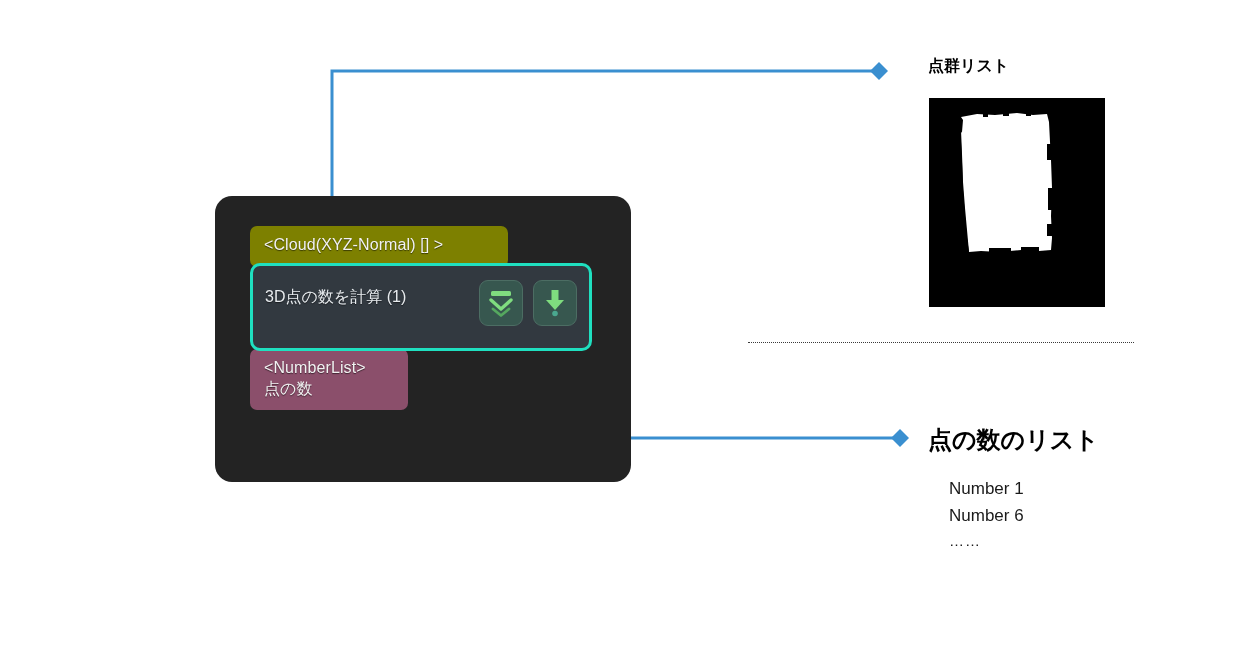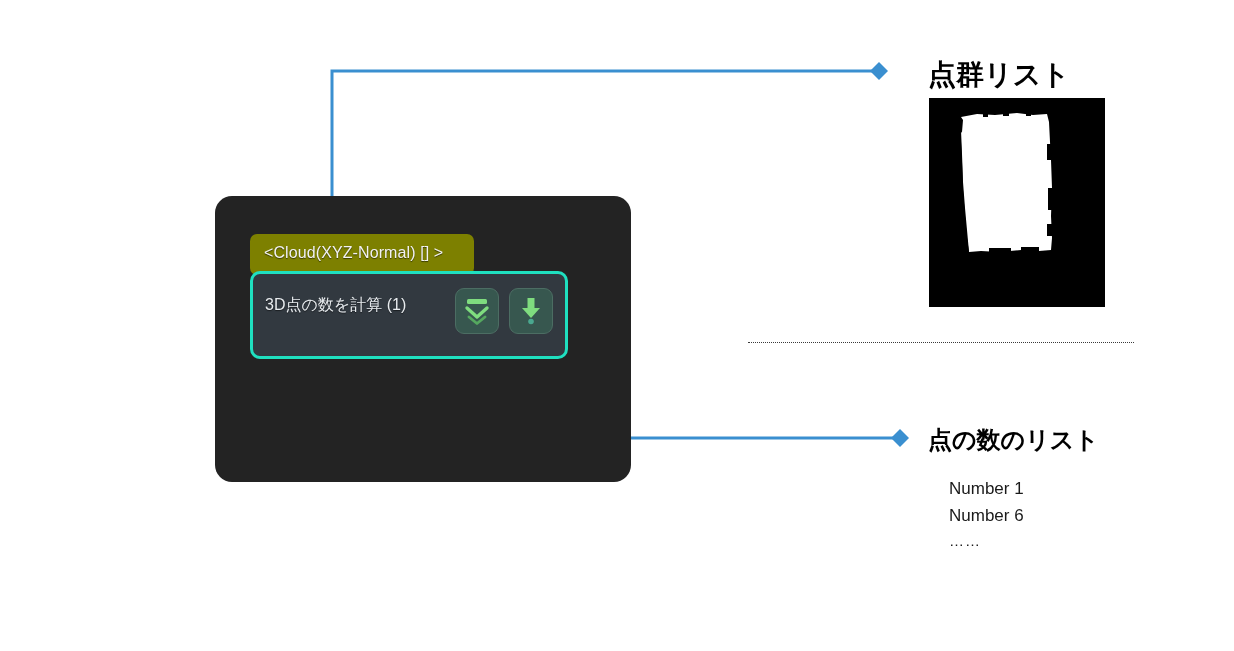--- a/index.html
+++ b/index.html
@@ -49,46 +49,45 @@
     position: absolute;
     left: 35px;
     top: 30px;
     width: 360px;
   }
 
   
   .port-block {
     position: relative;
     box-sizing: border-box;
-    width: 224px;
+    width: 258px;
     padding: 9px 14px 11px 14px;
     border-radius: 7px;
     color: #f2f2f2;
     font-size: 16px;
     line-height: 1.30;
     letter-spacing: 0.1px;
     text-shadow: 0 1px 1px rgba(0,0,0,0.55);
-    margin-top: 8px;
   }
   .port-block.input {
     background: #7d8000;
   }
   .port-block.output {
     background: #8b4f6b;
     width: 158px;
     margin-top: -2px;
   }
   .port-type { display: block; white-space: nowrap; }
   .port-name { display: block; white-space: nowrap; }
 
   
   .op-body {
     position: relative;
     box-sizing: border-box;
-    width: 318px;
+    width: 342px;
     height: 88px;
     margin-top: -4px;
     background: #323940;
     border: 3px solid #1fe0c0;
     border-radius: 10px;
     display: flex;
     align-items: flex-start;
     padding: 14px 10px 0 12px;
     z-index: 3;
   }
@@ -121,21 +120,21 @@
   
   .annot-title {
     position: absolute;
     color: #000000;
     font-weight: bold;
     white-space: nowrap;
   }
   #title-cloud-list {
     left: 928px;
     top: 56px;
-    font-size: 28px;
+    font-size: 16px;
   }
   #title-count-list {
     left: 928px;
     top: 424px;
     font-size: 24px;
   }
 
   .cloud-thumb {
     position: absolute;
     left: 929px;
@@ -218,20 +217,24 @@
             <svg width="22" height="28" viewBox="0 0 22 28">
               <rect x="7.5" y="1" width="7" height="11" fill="#7fdc7f"></rect>
               <path d="M 2 11 L 20 11 L 11 21 Z" fill="#7fdc7f"></path>
               <circle cx="11" cy="24.5" r="2.8" fill="#4aa88f"></circle>
             </svg>
           </div>
 
         </div>
       </div>
 
+      <div class="port-block output">
+        <span class="port-type">&lt;NumberList&gt;</span>
+        <span class="port-name">点の数</span>
+      </div>
 
     </div>
   </div>
 
   <div class="annot-title" id="title-cloud-list">点群リスト</div>
 
   <div class="cloud-thumb">
     <svg width="176" height="209" viewBox="0 0 176 209">
       <rect x="0" y="0" width="176" height="209" fill="#000000"></rect>
       <path d="M 32 19 L 48 16 L 66 17 L 88 15 L 104 17 L 118 16 L 120 24

